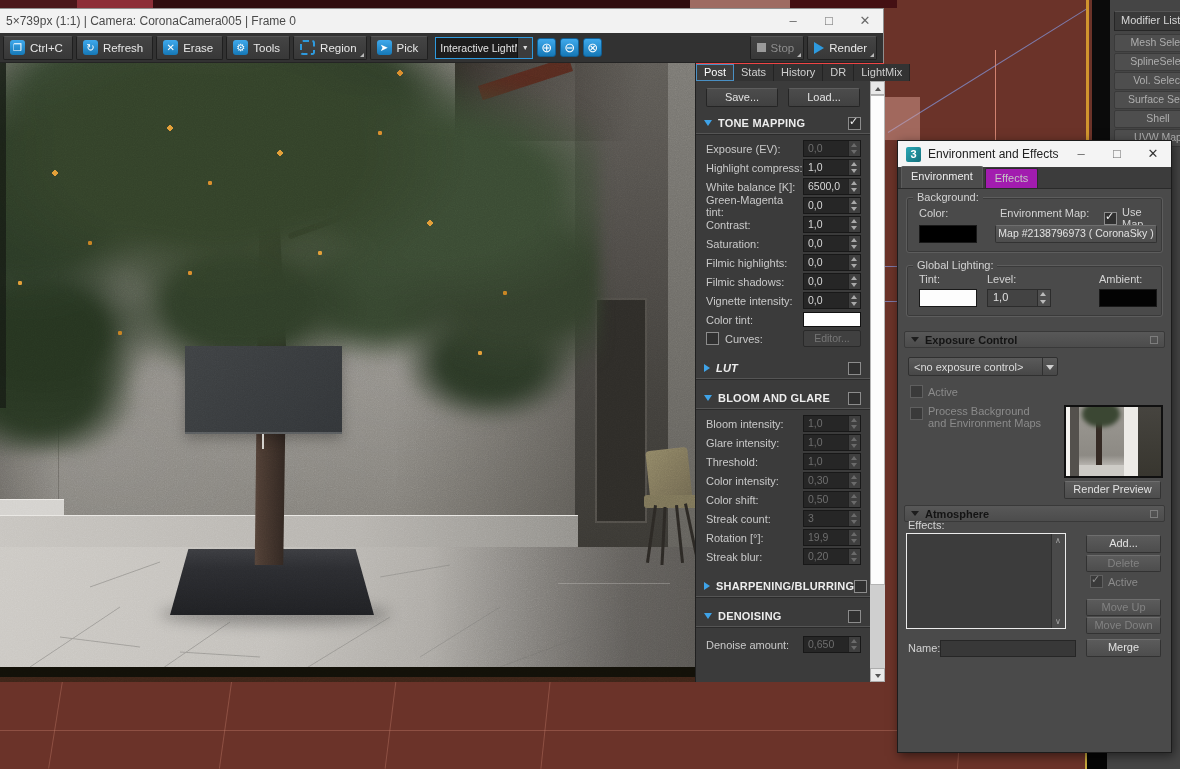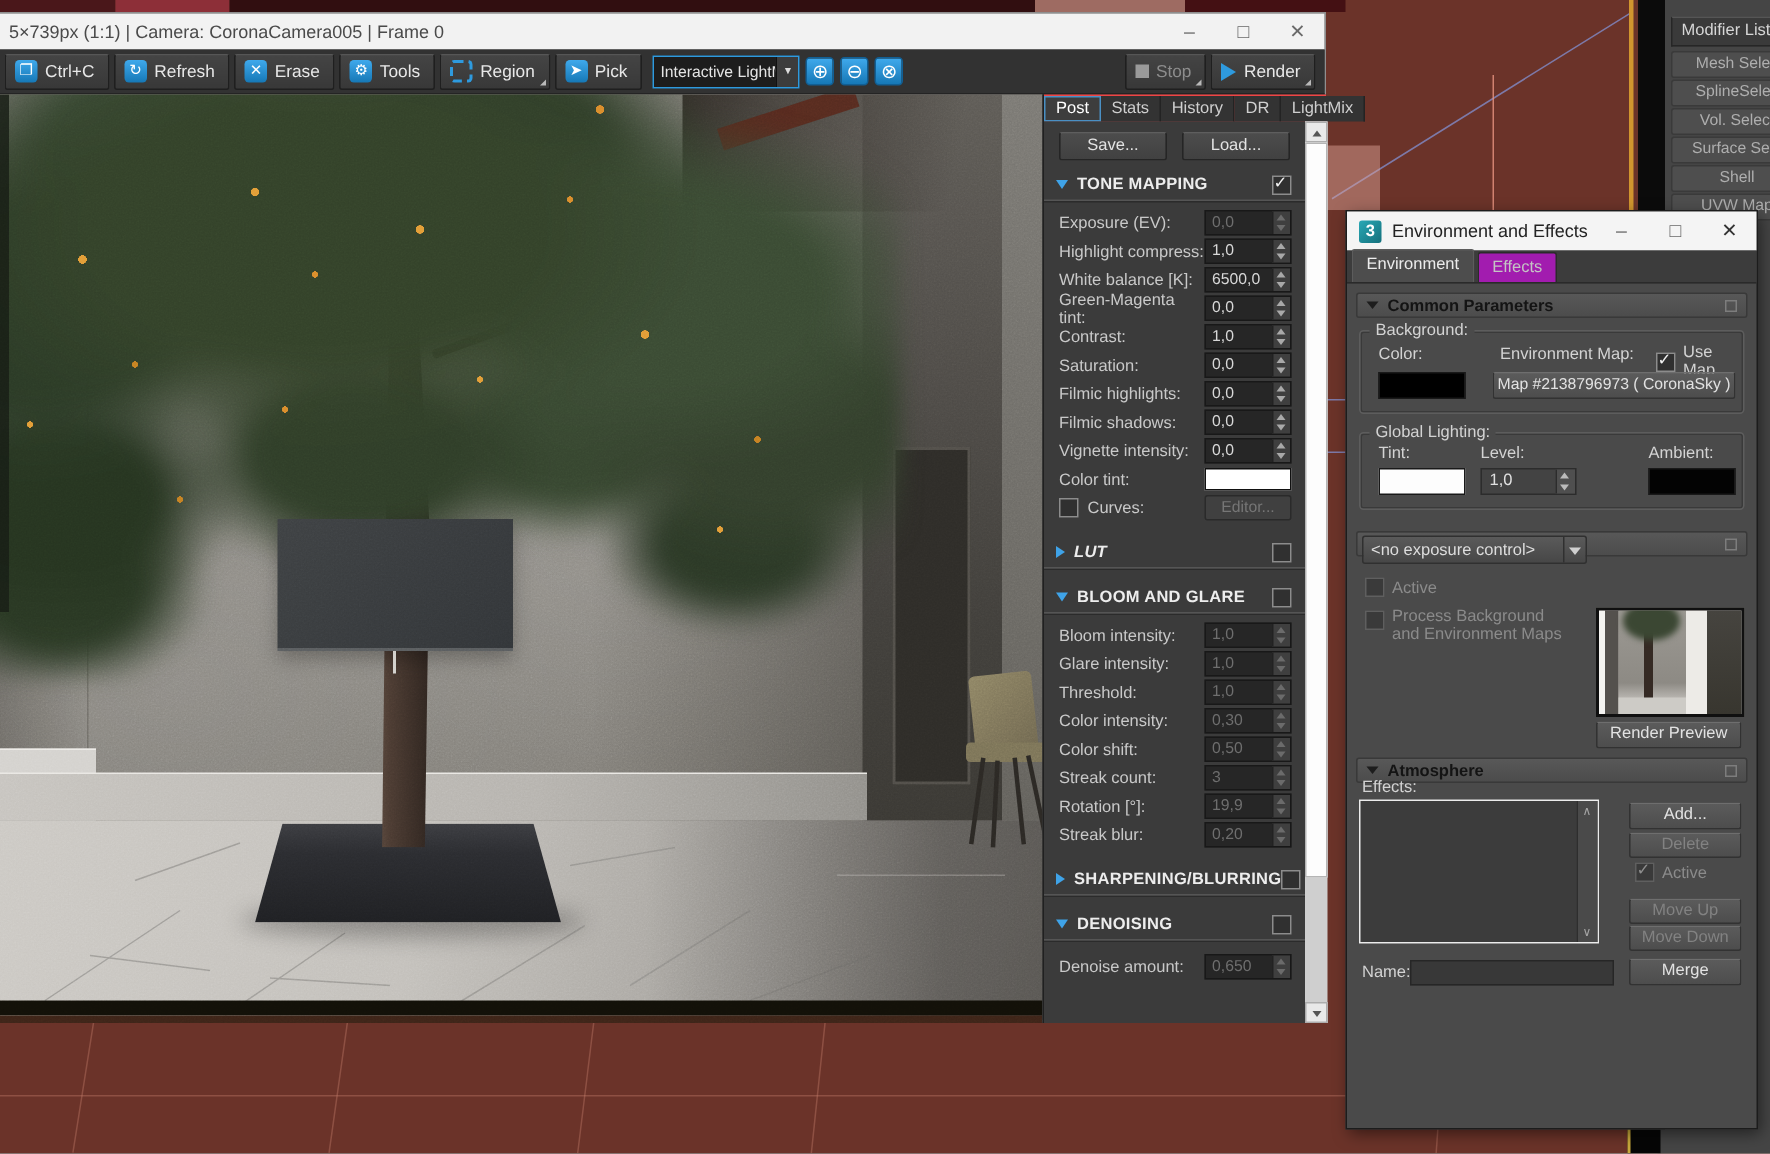--- a/index.html
+++ b/index.html
@@ -557,25 +557,20 @@
       <div class="winbtn">□</div>
       <div class="winbtn" style="color:#333;">✕</div>
     </div>
     <div id="env-tabs">
       <div class="etab active">Environment</div>
       <div class="etab">Effects</div>
     </div>
 
     <div class="abs" style="left:0;top:48px;right:0;bottom:0;">
 
-      <div class="roll">
-        <span class="rtri"></span>
-        <span class="rtitle">Common Parameters</span>
-        <span class="pin"></span>
-      </div>
       <div class="grp" style="height:54px;">
         <div class="grp-label">Background:</div>
         <div class="dlabel abs" style="left:12px;top:9px;">Color:</div>
         <div class="dlabel abs" style="left:93px;top:9px;">Environment Map:</div>
         <div class="dcheck-row abs" style="left:197px;top:8px;">
           <span class="cb checked"></span>
           <span class="dlabel">Use Map</span>
         </div>
         <div class="dswatch abs" style="left:12px;top:27px;width:56px;height:16px;background:#000;"></div>
         <div class="dbtn abs" style="left:88px;top:27px;width:160px;height:16px;line-height:15px;font-size:10.5px;">Map #2138796973 ( CoronaSky )</div>

